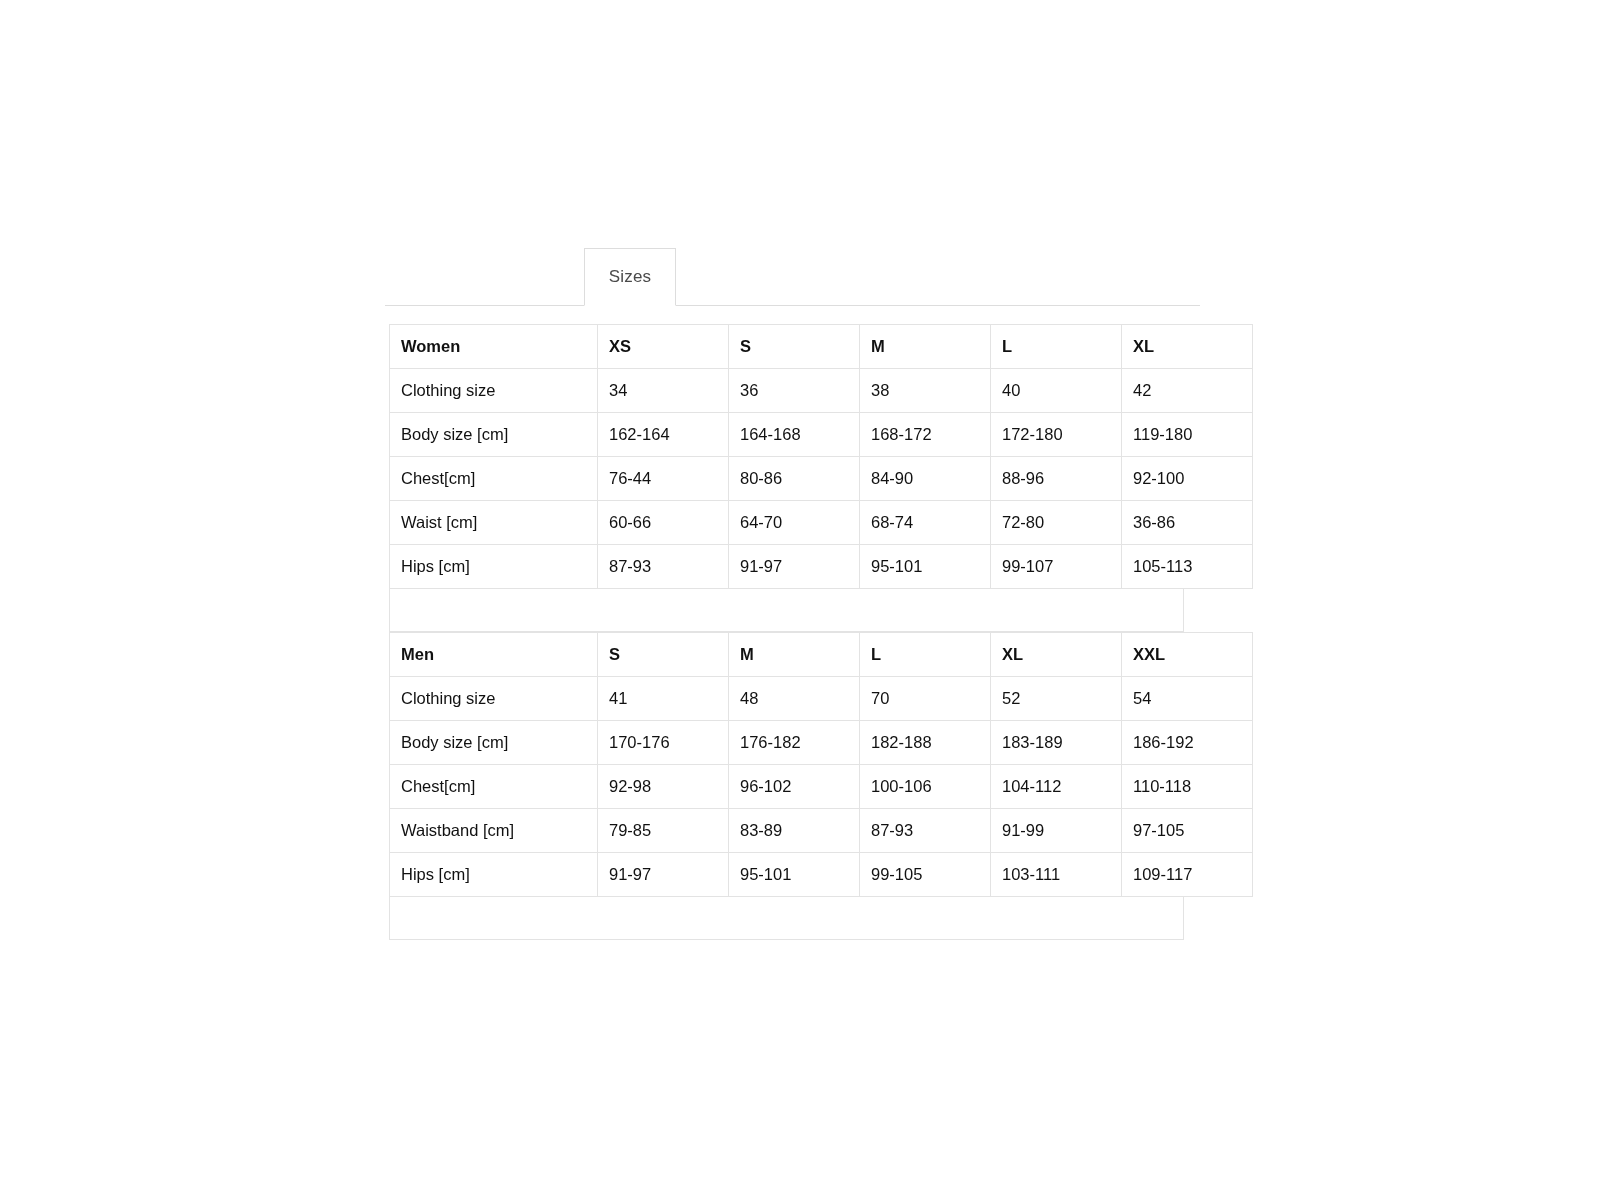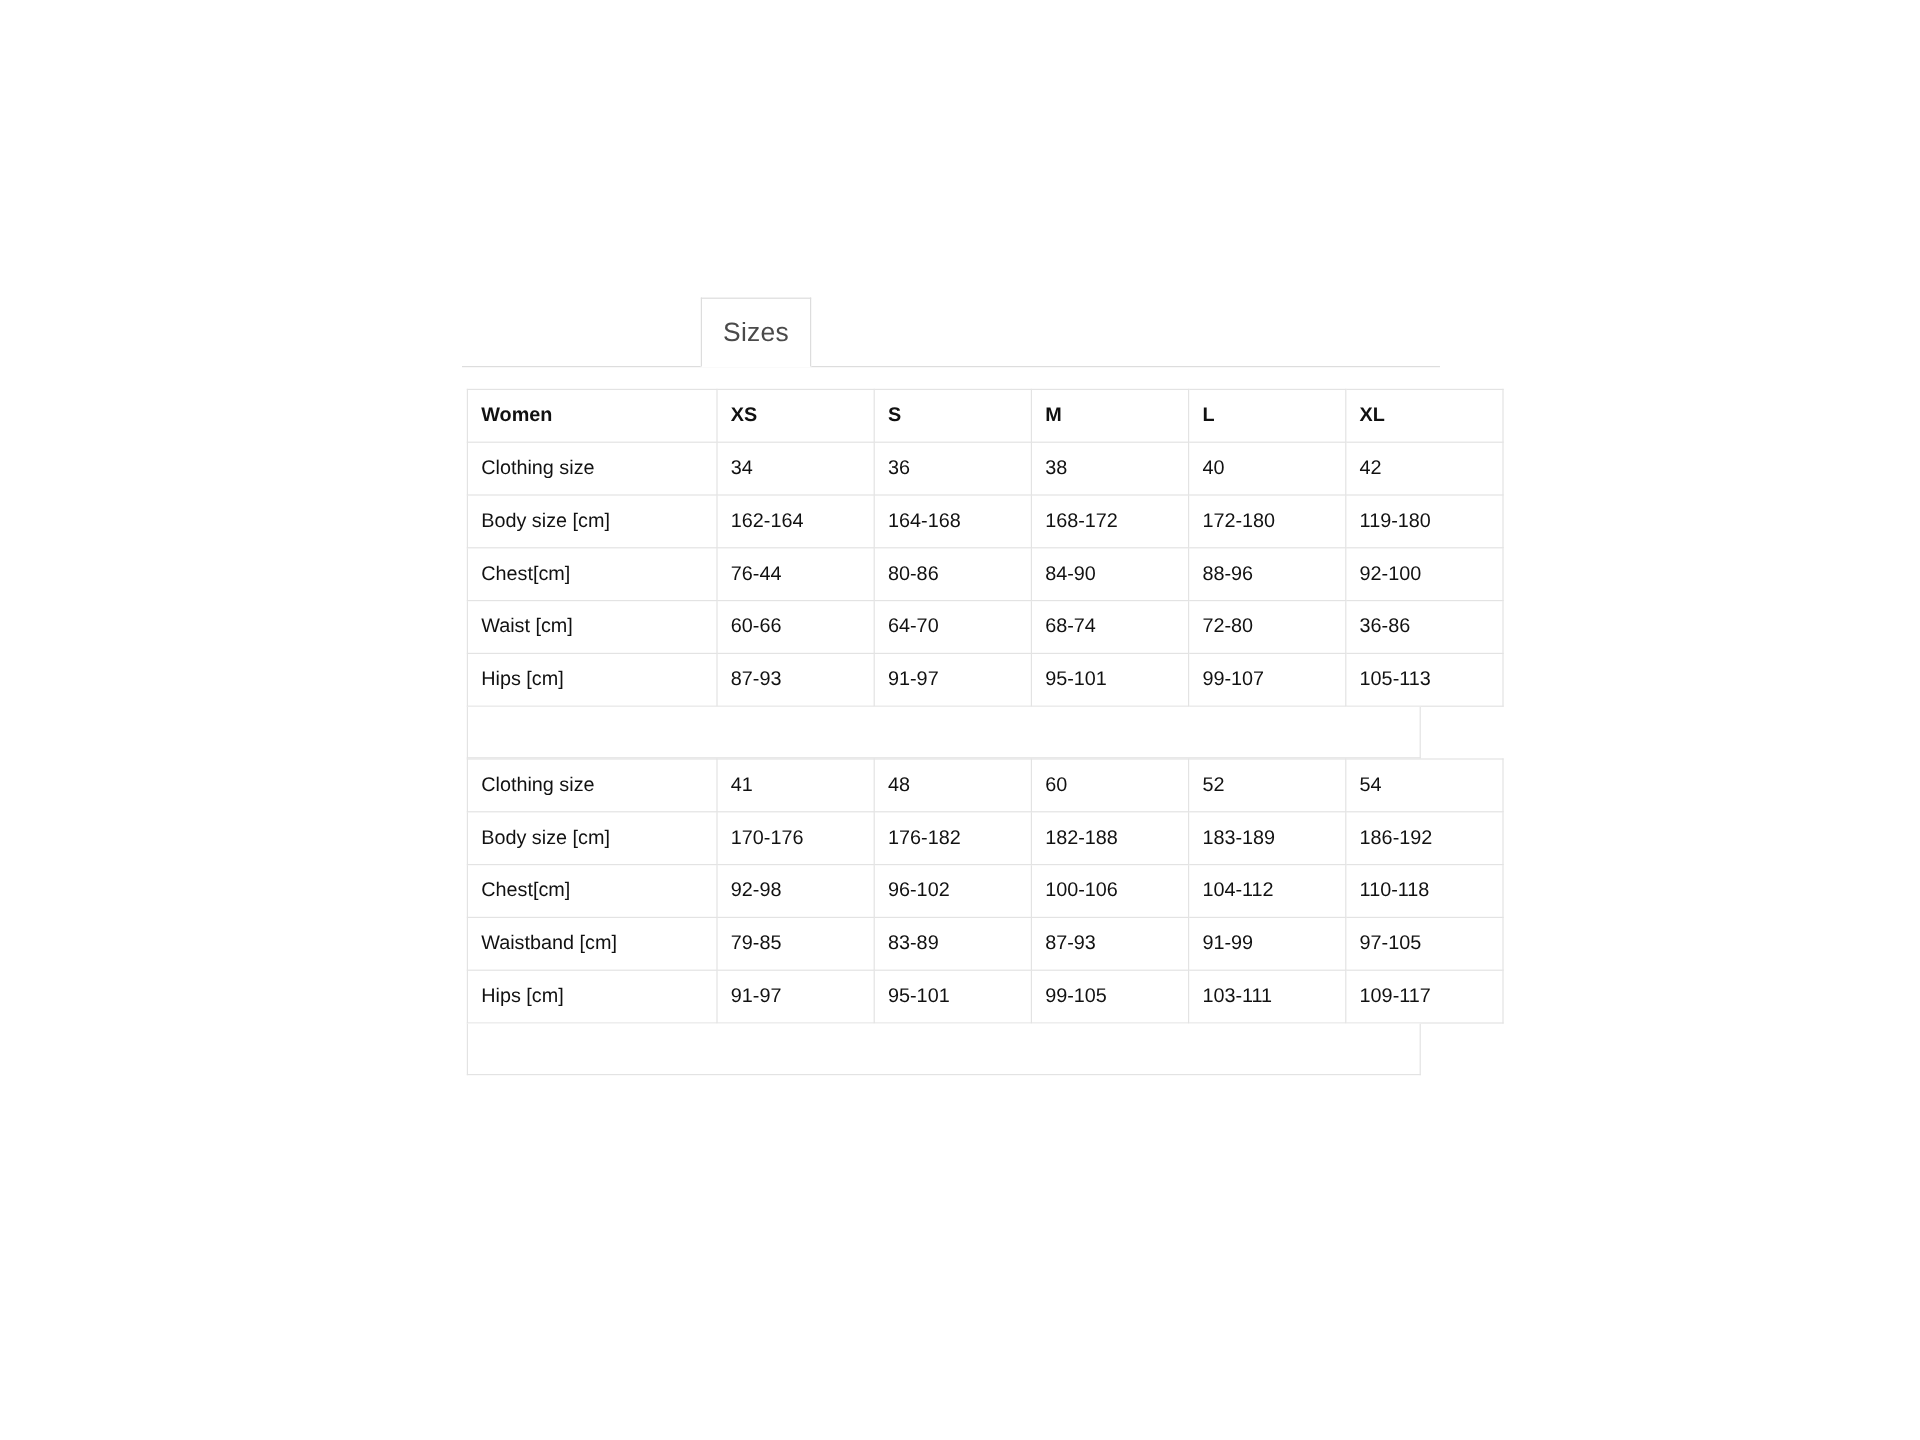--- a/index.html
+++ b/index.html
@@ -43,21 +43,21 @@
     border-top: 1px solid #dddddd;
     border-bottom: 1px solid #ffffff;
     box-sizing: border-box;
     display: flex;
     align-items: center;
     justify-content: center;
     cursor: pointer;
   }
 
   .tab-label {
-    font-size: 22px;
+    font-size: 17px;
     color: #4a4a4a;
     letter-spacing: 0.2px;
   }
 
   
   .panel {
     position: absolute;
     left: 389px;
     top: 324px;
     width: 795px;
@@ -177,25 +177,33 @@
           <td class="val-cell">99-107</td>
           <td class="val-cell">105-113</td>
         </tr>
       </tbody>
     </table>
 
     <div class="spacer"></div>
 
     <table class="size-table">
       <tbody>
+        <tr class="header-row">
+          <td class="label-cell">Men</td>
+          <td class="val-cell">S</td>
+          <td class="val-cell">M</td>
+          <td class="val-cell">L</td>
+          <td class="val-cell">XL</td>
+          <td class="val-cell">XXL</td>
+        </tr>
         <tr>
           <td class="label-cell">Clothing size</td>
           <td class="val-cell">41</td>
           <td class="val-cell">48</td>
-          <td class="val-cell">60</td>
+          <td class="val-cell">70</td>
           <td class="val-cell">52</td>
           <td class="val-cell">54</td>
         </tr>
         <tr>
           <td class="label-cell">Body size [cm]</td>
           <td class="val-cell">170-176</td>
           <td class="val-cell">176-182</td>
           <td class="val-cell">182-188</td>
           <td class="val-cell">183-189</td>
           <td class="val-cell">186-192</td>

